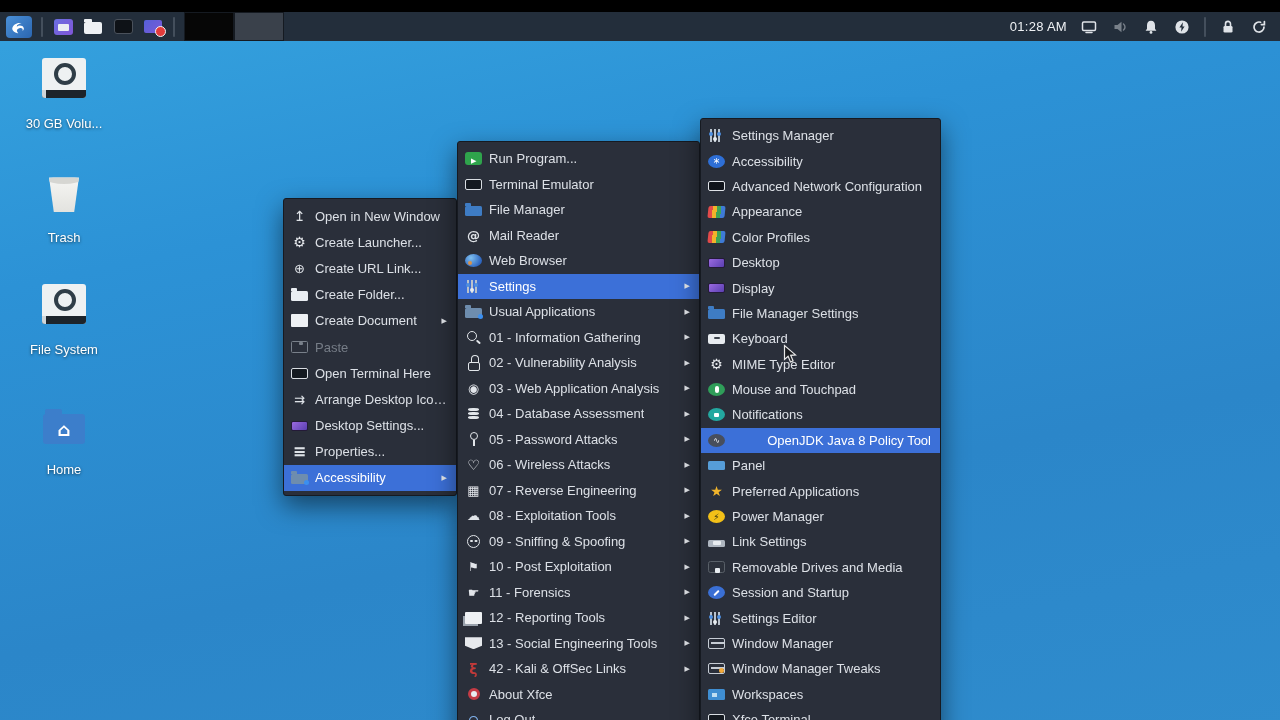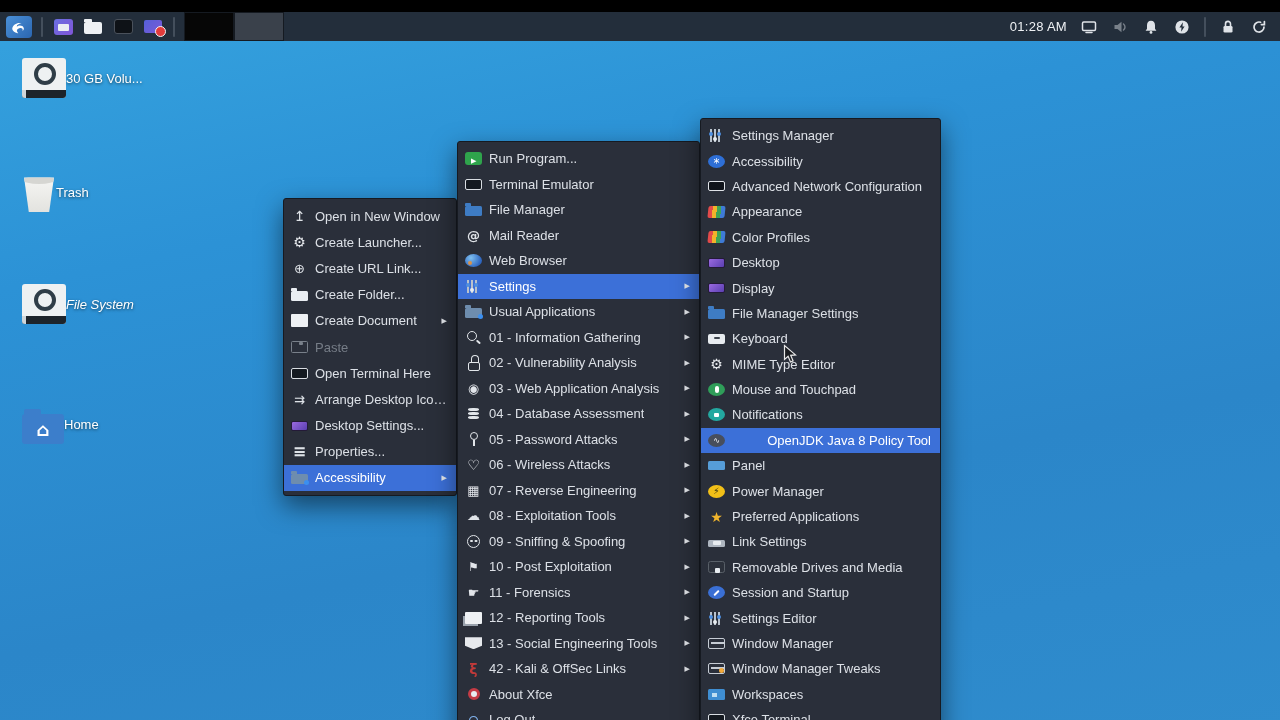--- a/index.html
+++ b/index.html
@@ -24,24 +24,24 @@
   .l-screen-recorder{width:18px;height:13px;border-radius:2px;background:linear-gradient(135deg,#5560d8,#7a5ad8);position:relative;}
   .l-screen-recorder::after{content:"";position:absolute;right:-4px;bottom:-4px;width:9px;height:9px;border-radius:50%;
     background:#e23b3b;border:1.5px solid #f2f4f6;}
   .wksp-box{display:flex;height:29px;}
   .workspace{width:50px;height:29px;border:1px solid #151a21;}
   .workspace.ws-0{background:#060606;}
   .workspace.ws-1{background:#3a414b;}
   .clock{font-size:13px;color:#eef1f4;letter-spacing:.3px;}
   .tray-icon{display:flex;align-items:center;justify-content:center;width:18px;height:18px;}
   
-  .dicon{position:absolute;width:84px;display:flex;flex-direction:row;align-items:center;gap:0;cursor:default;}
+  .dicon{position:absolute;width:84px;display:flex;flex-direction:column;align-items:center;gap:18px;cursor:default;}
   .dicon:nth-of-type(1){left:22px;top:46px;}
   .dicon:nth-of-type(2){left:22px;top:160px;}
-  .dicon:nth-of-type(3){left:22px;top:272px;font-style:italic;}
+  .dicon:nth-of-type(3){left:22px;top:272px;}
   .dicon:nth-of-type(4){left:22px;top:392px;}
   .dlabel{font-size:13px;color:#fff;text-shadow:0 1px 3px rgba(0,0,0,.6);white-space:nowrap;}
   .dimg{height:40px;display:flex;align-items:flex-end;}
   .di-hard-drive{width:44px;height:40px;background:#eef1f2;border-radius:3px;position:relative;}
   .di-hard-drive::before{content:"";position:absolute;left:12px;top:5px;width:14px;height:14px;border:4px solid #2f3d47;border-radius:50%;}
   .di-hard-drive::after{content:"";position:absolute;left:0;bottom:0;width:100%;height:8px;background:#1d242b;border-radius:0 0 3px 3px;
     box-shadow:inset 34px 0 0 -30px #cfd6da;}
   .di-trash-bin{width:34px;height:36px;background:linear-gradient(180deg,#f6f6f4,#e3e3df);
     clip-path:polygon(6% 4%,94% 4%,80% 100%,20% 100%);position:relative;}
   .di-trash-bin::before{content:"";position:absolute;left:1px;top:0;width:32px;height:8px;border-radius:50%;background:#d6d6d2;}
@@ -457,26 +457,26 @@
       </div>
       <div class="menu-item hl">
         <span class="mi ic-java-cup circle-ic"></span>
         <span class="lbl">OpenJDK Java 8 Policy Tool</span>
       </div>
       <div class="menu-item">
         <span class="mi ic-panel"></span>
         <span class="lbl">Panel</span>
       </div>
       <div class="menu-item">
+        <span class="mi ic-star"></span>
+        <span class="lbl">Preferred Applications</span>
+      </div>
+      <div class="menu-item">
         <span class="mi ic-power circle-ic"></span>
         <span class="lbl">Power Manager</span>
-      </div>
-      <div class="menu-item">
-        <span class="mi ic-star"></span>
-        <span class="lbl">Preferred Applications</span>
       </div>
       <div class="menu-item">
         <span class="mi ic-printer"></span>
         <span class="lbl">Link Settings</span>
       </div>
       <div class="menu-item">
         <span class="mi ic-removable-drive"></span>
         <span class="lbl">Removable Drives and Media</span>
       </div>
       <div class="menu-item">

